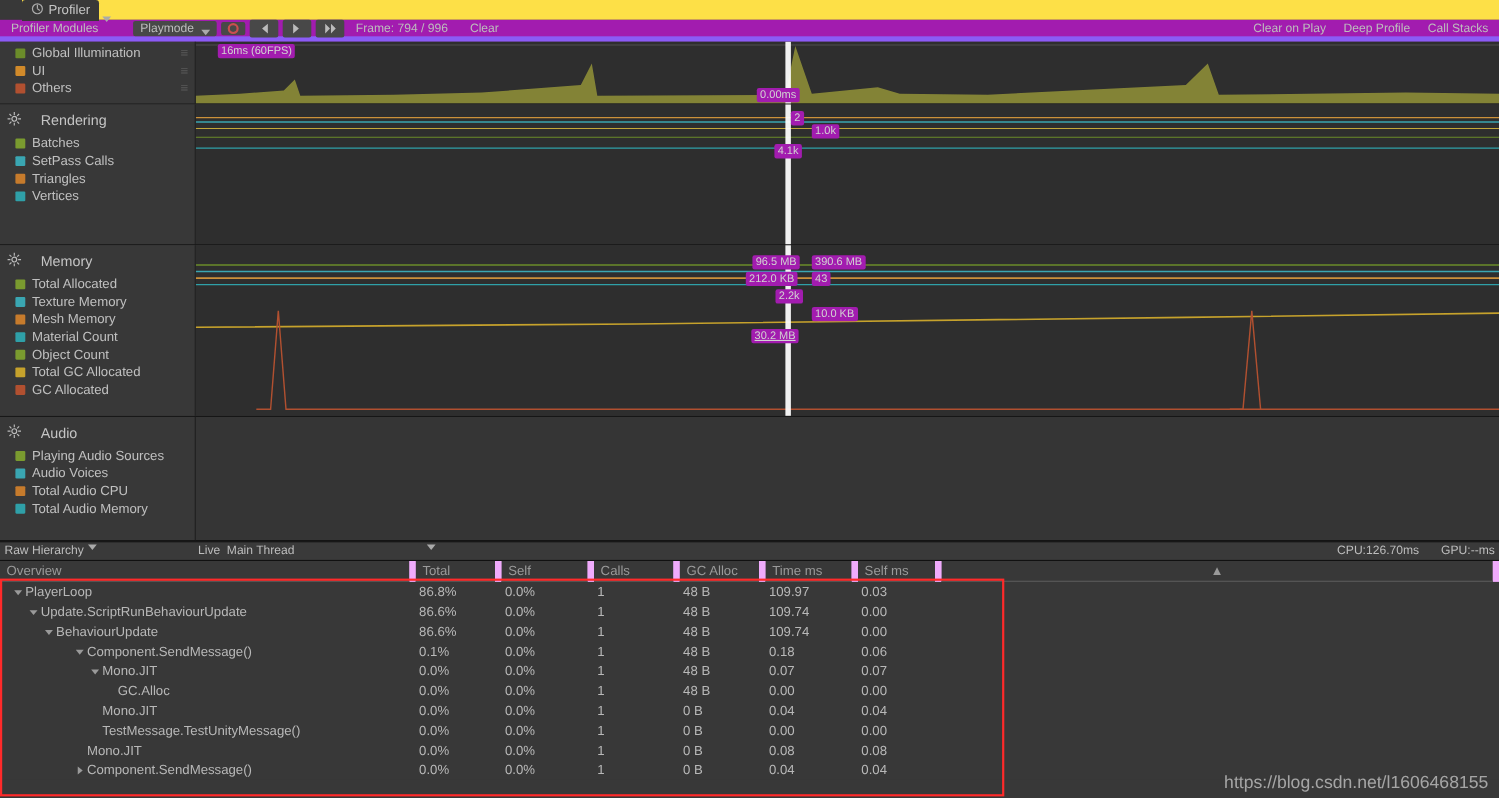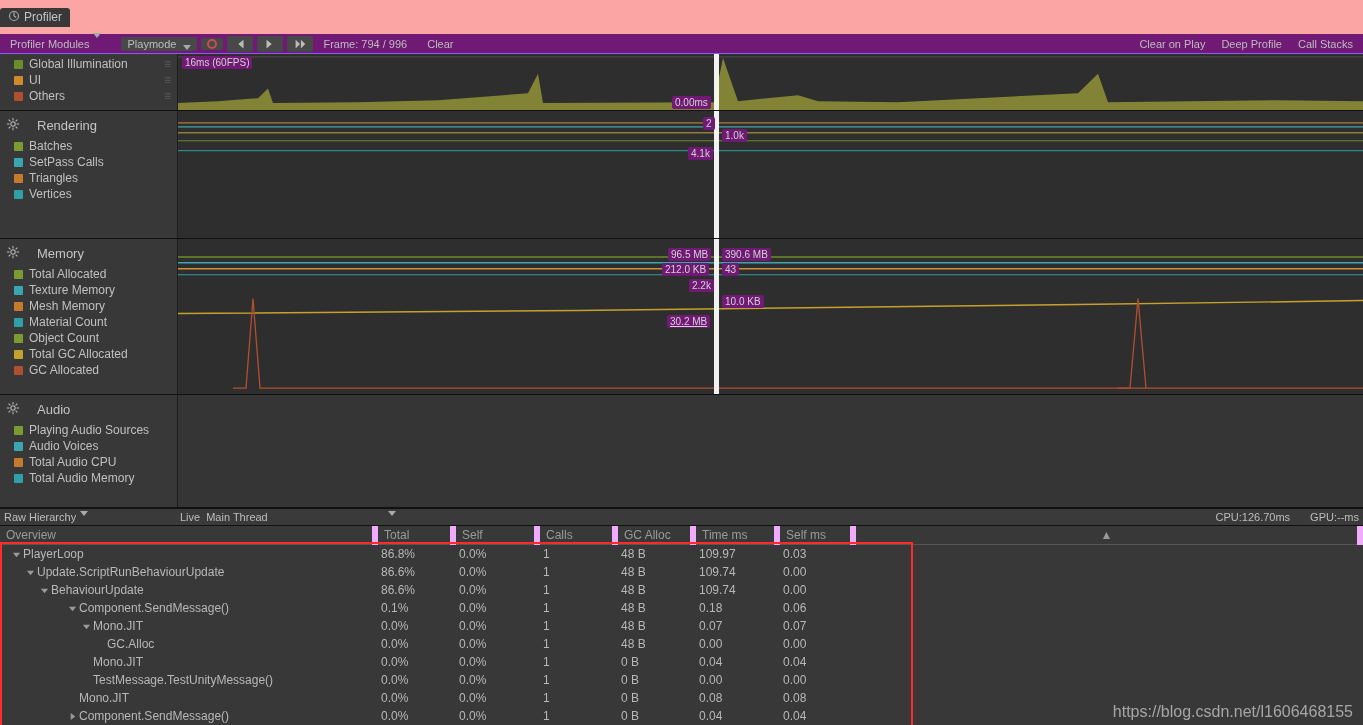--- a/index.html
+++ b/index.html
@@ -8,28 +8,28 @@
     height: 725px;
     background: #383838;
     color: #c4c4c4;
     font-family: Arial, Helvetica, sans-serif;
     font-size: 12px;
     overflow: hidden;
     position: relative;
   }
 
   
-  .tab-bar { height: 34px; background: #fca5a5; display:flex; align-items:center; }
+  .tab-bar { height: 18px; background: #fde047; display:flex; align-items:center;margin-left:20px; }
   .tab { padding: 2px 8px; background: #383838; border-radius: 3px 3px 0 0; display:flex; align-items:center; gap:4px; }
   .tab svg { width:12px; height:12px; }
 
   
   .toolbar {
-    height: 20px; background: #701a75;
-    display:flex; align-items:center; border-bottom:1px solid #8b5cf6;
+    height: 20px; background: #a21caf;
+    display:flex; align-items:center; border-bottom:5px solid #8b5cf6;
     padding: 0 4px; gap: 4px; font-size: 11px; color:#bdbdbd;
   }
   .toolbar .spacer { flex:1; }
   .toolbar .btn, .toolbar .dropdown { padding: 1px 6px; background:#484848; border-radius:2px; cursor:pointer; display:flex; align-items:flex-end; gap:3px; }
   .toolbar .btn-flat { padding: 1px 6px; cursor:pointer; }
   .toolbar .dropdown::after, .has-caret::after { content:""; width:0; height:0; border-left:4px solid transparent; border-right:4px solid transparent; border-top:5px solid #aaa; margin-left:4px; }
   .rec-circle { width:10px; height:10px; border:2px solid #c94f4f; border-radius:50%; }
   .icon-btn svg { width:14px; height:14px; display:block; }
 
   
@@ -45,21 +45,21 @@
   }
   .section-header svg { width:14px; height:14px; }
   .legend-item { display:flex; align-items:center; gap:6px; padding: 1px 6px 1px 14px; font-size:12px; color:#c0c0c0; }
   .legend-swatch { width:9px; height:9px; border-radius:1px; }
   .legend-handle { margin-left:auto; color:#5a5a5a; }
 
   .timeline {
     flex:1; position:relative; background:#2e2e2e;
   }
   .timeline svg.chart { position:absolute; inset:0; width:100%; height:100%; }
-  .timeline .badge { position:absolute; background:#701a75; color:#d2d2d2; font-size:10px; padding:1px 3px; border-radius:2px; }
+  .timeline .badge { position:absolute; background:#a21caf; color:#d2d2d2; font-size:10px; padding:1px 3px; border-radius:2px;margin-left:16px; }
   
   .frame-marker { position:absolute; top:0; bottom:0; width:5px; background:#ffffffee; left:536px; pointer-events:none; }
 
   
   .hierarchy-bar {
     height: 18px; display:flex; align-items:center; background:#3a3a3a;
     border-top:1px solid #111; border-bottom:1px solid #111; padding:0 4px; font-size:11px;
     color:#bdbdbd; gap:6px;
   }
   .hierarchy-bar .spacer { flex:1; }

